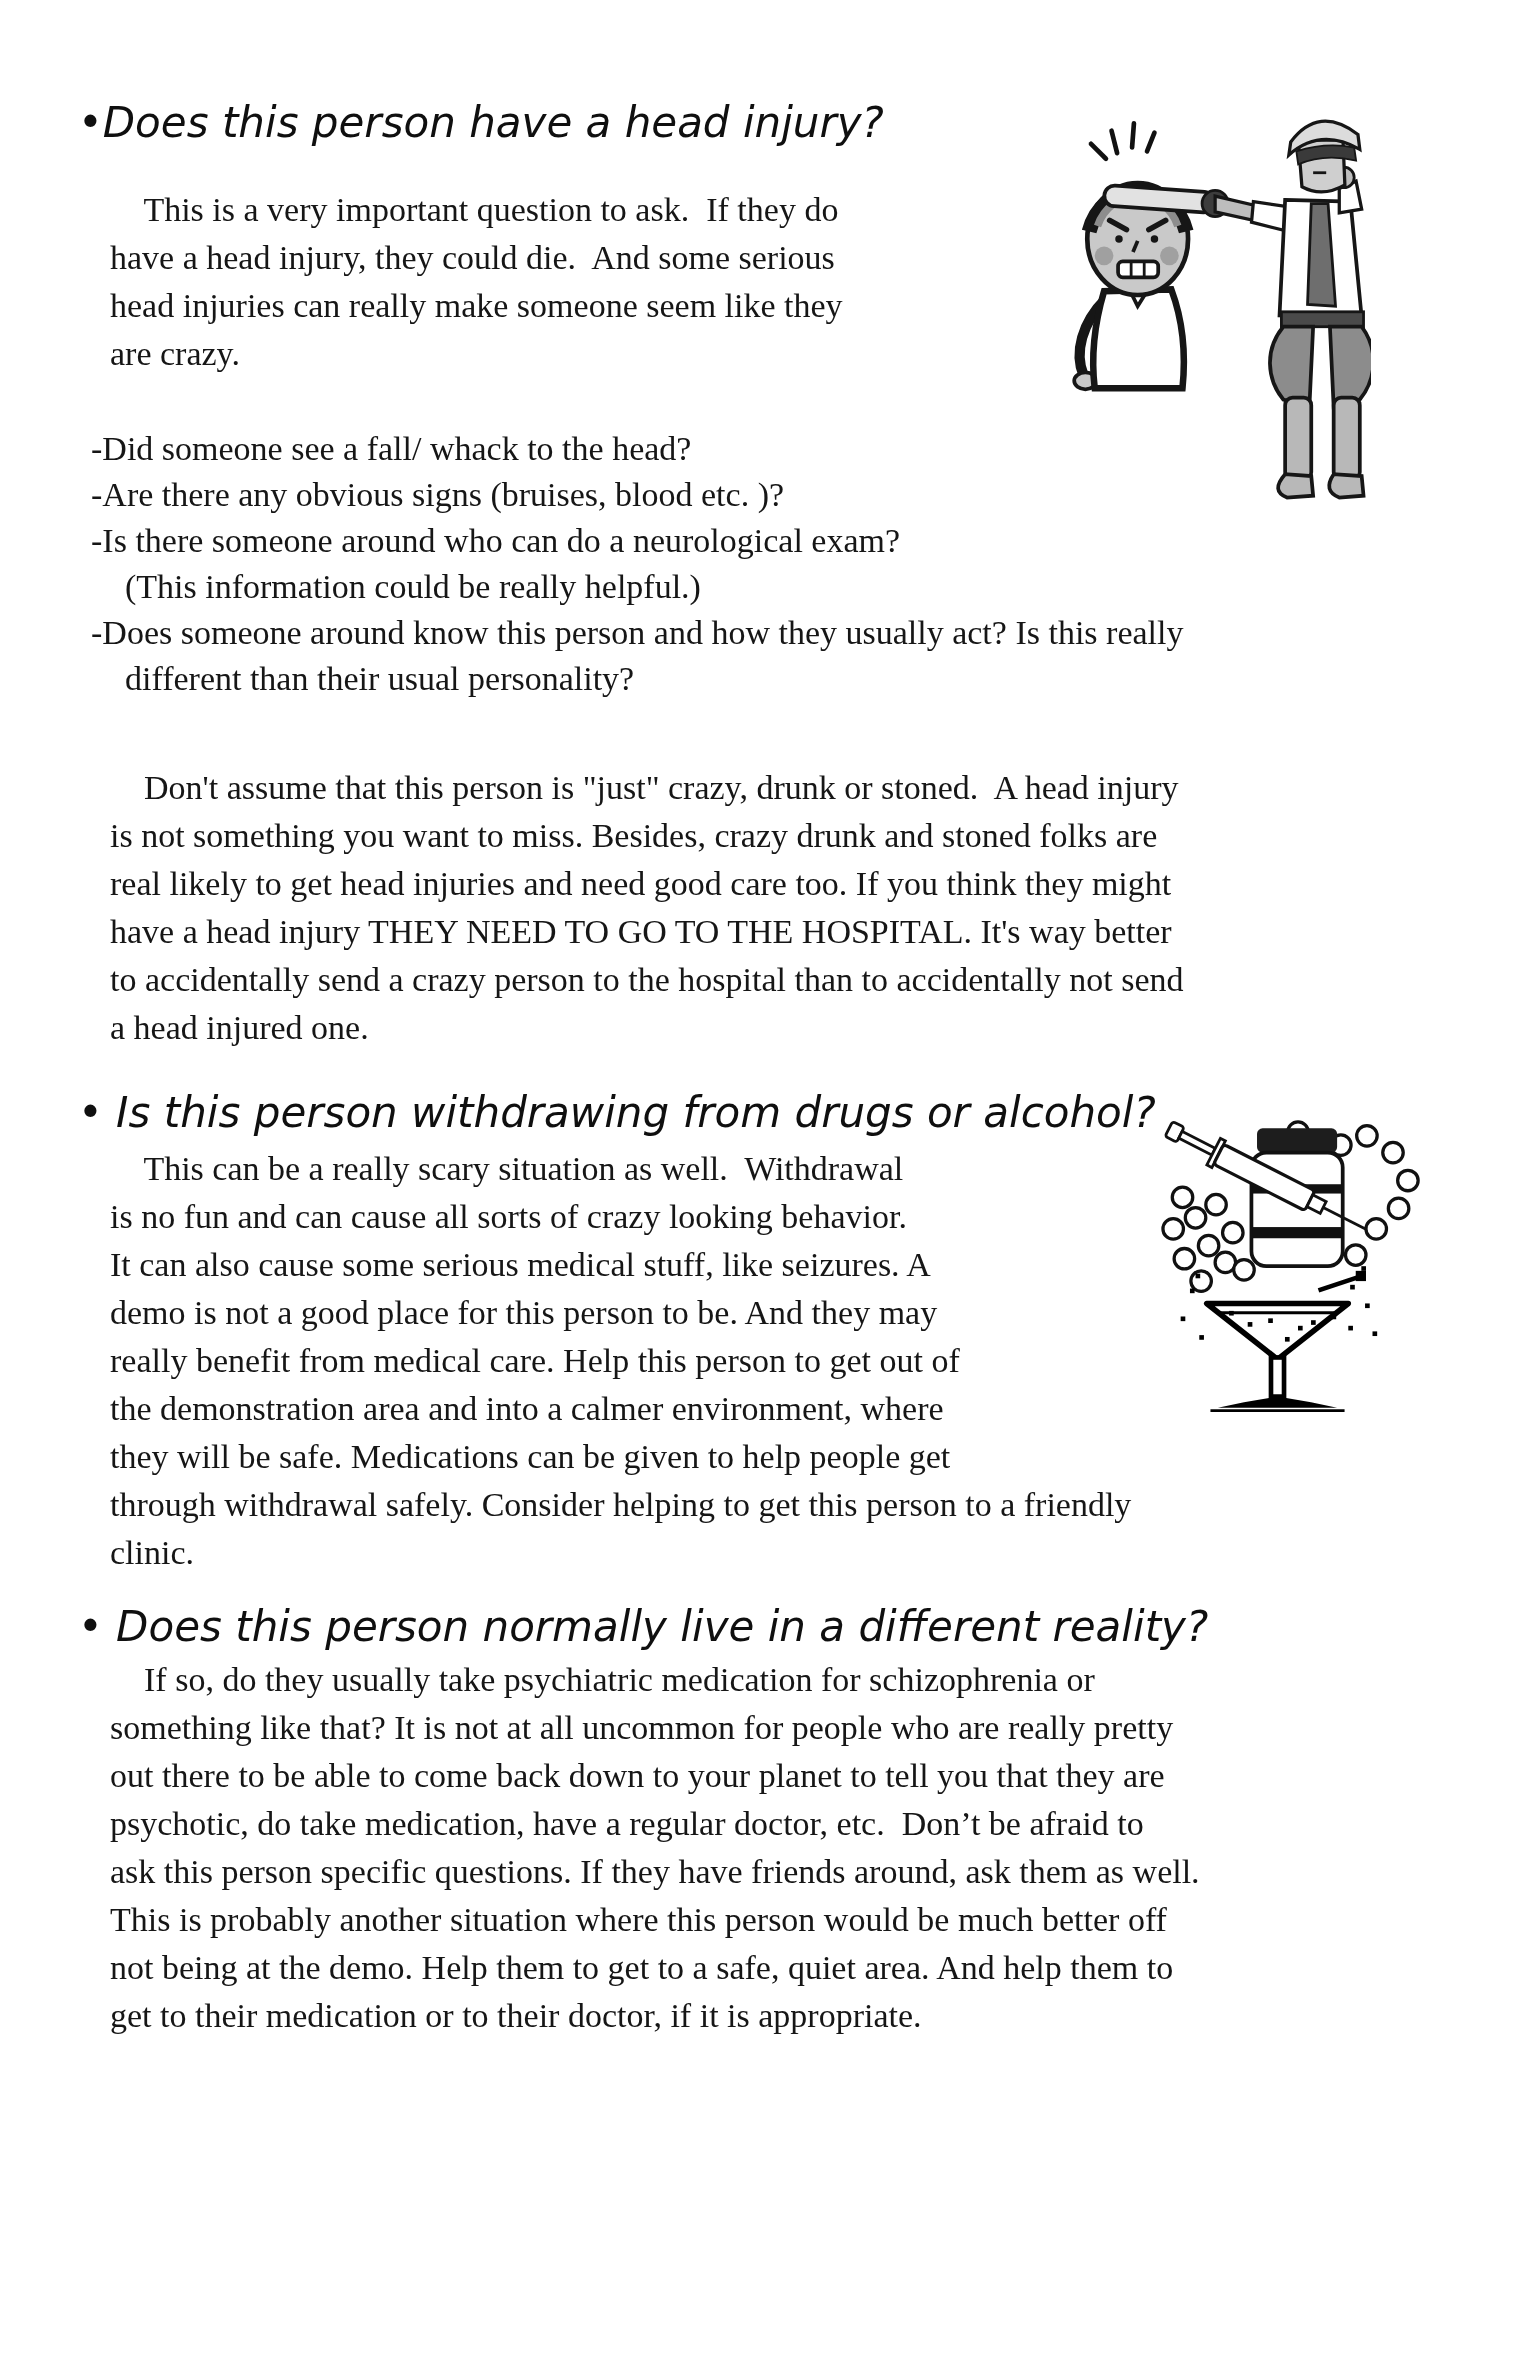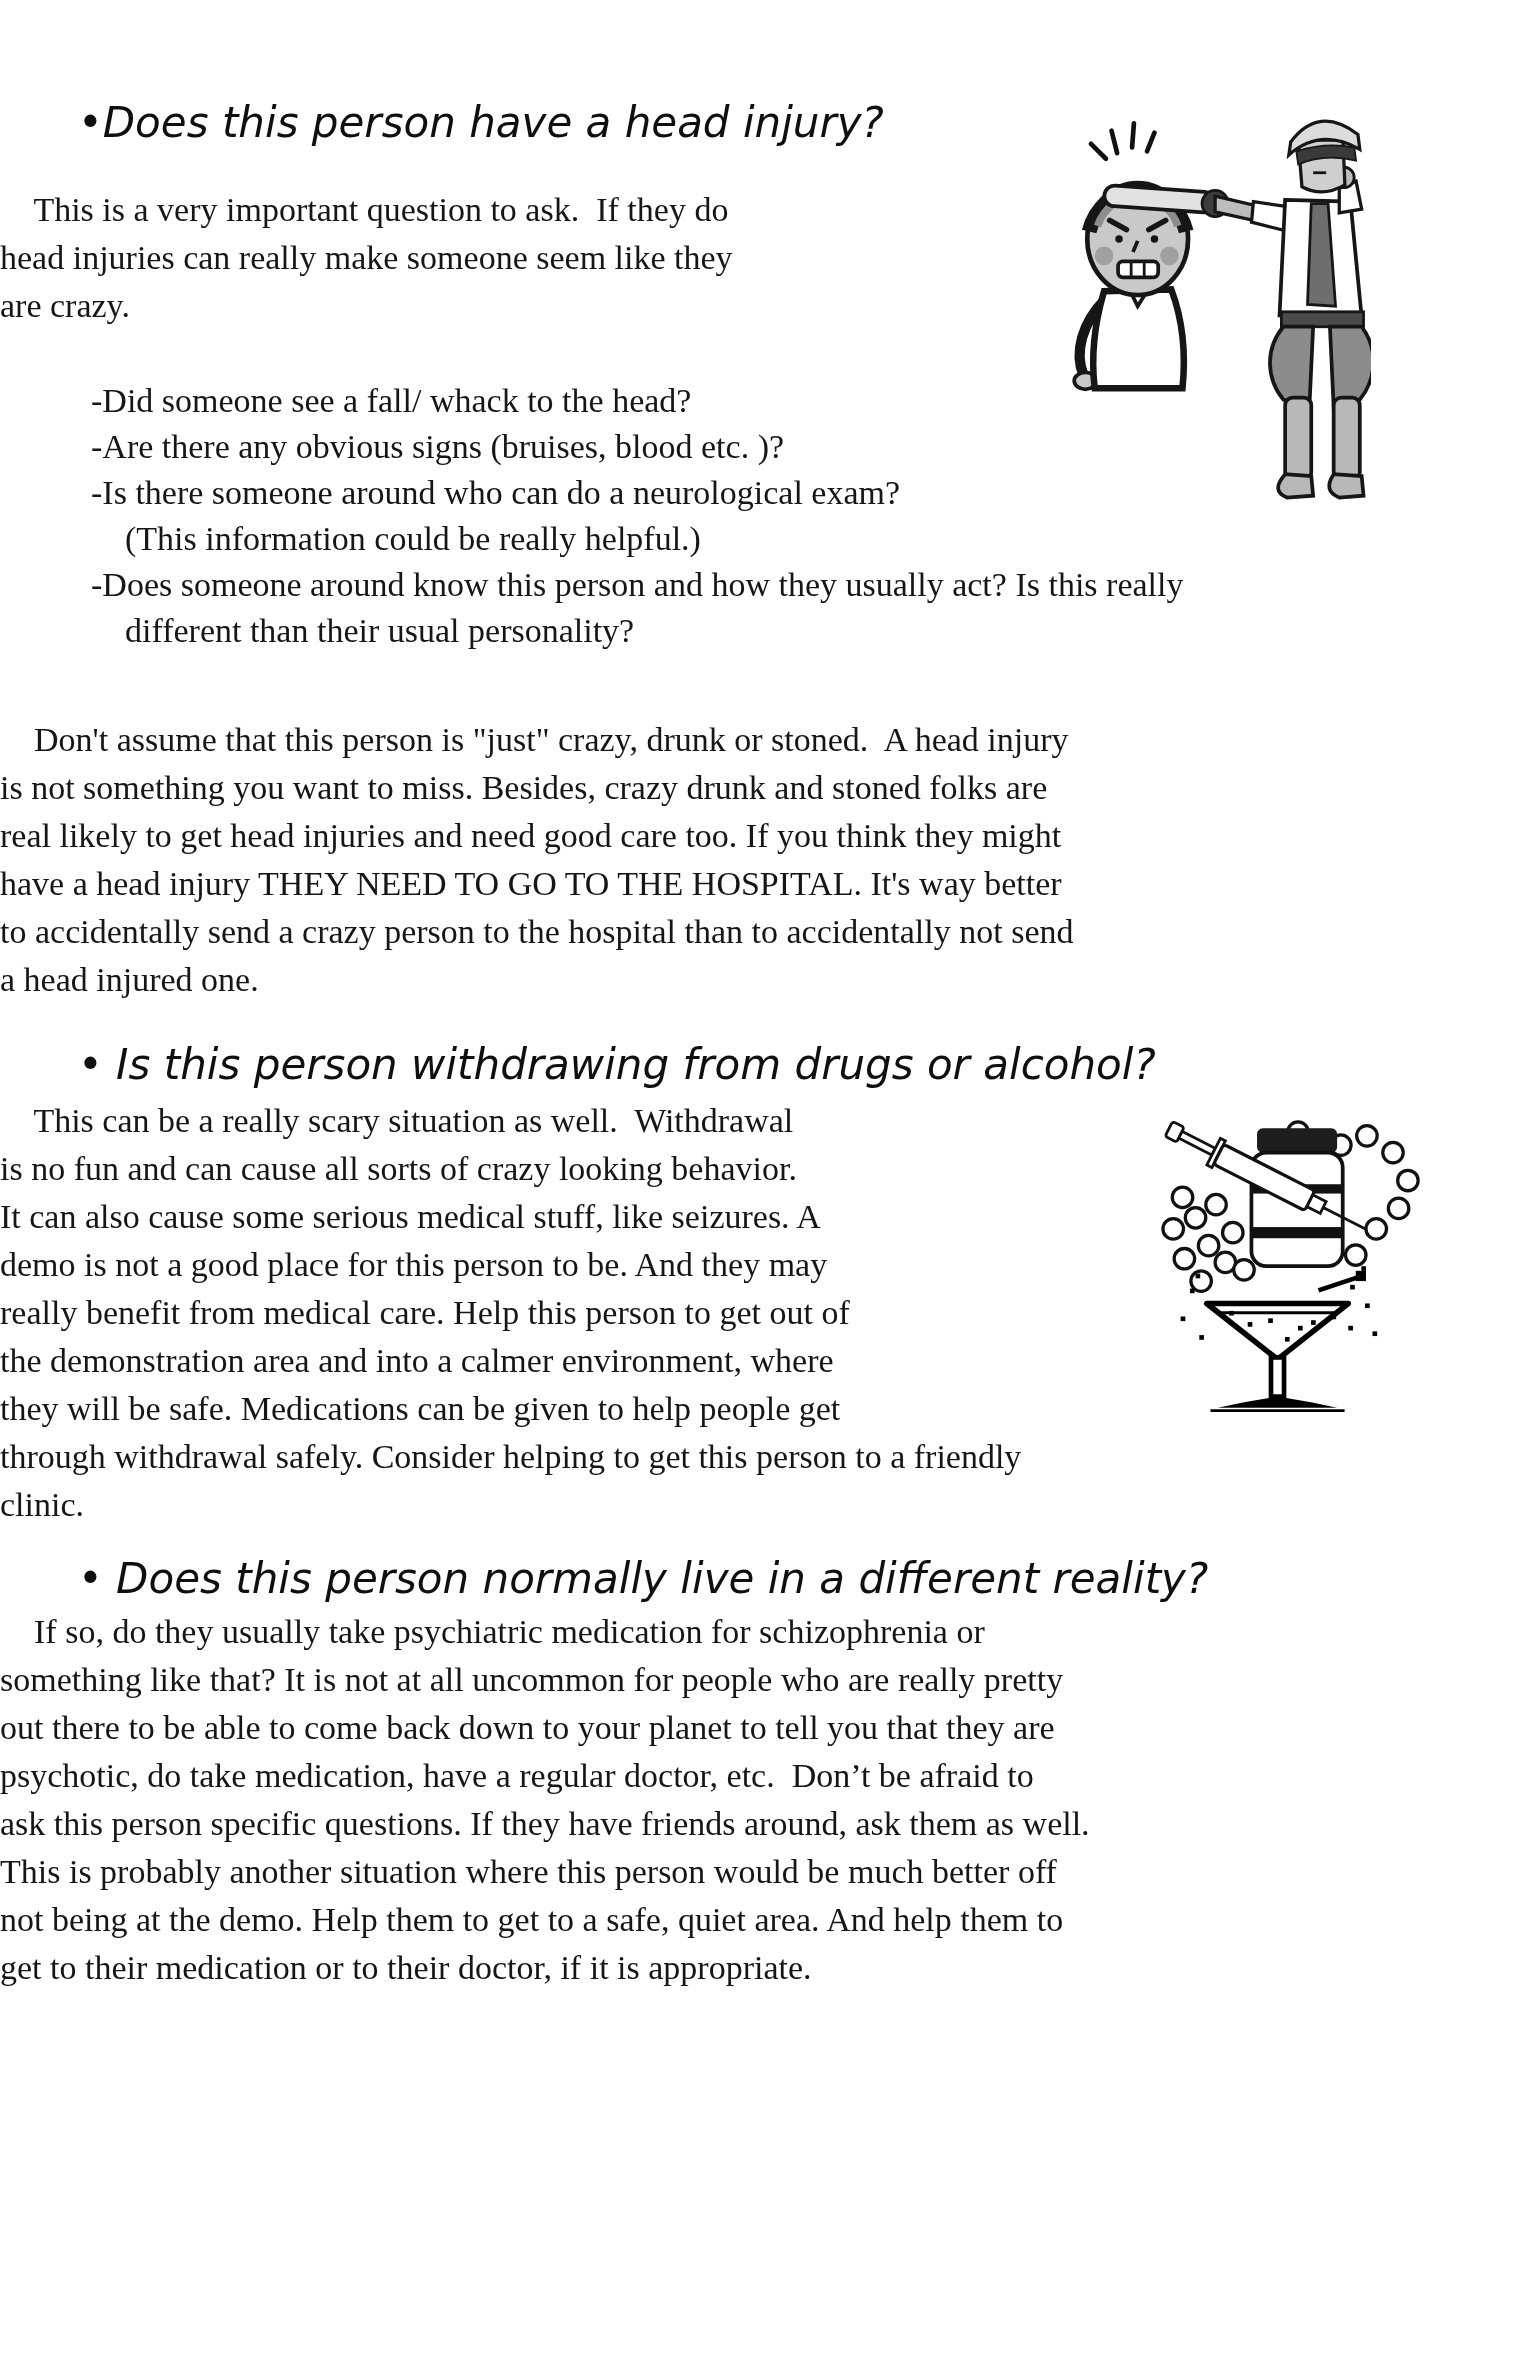--- a/index.html
+++ b/index.html
@@ -8,21 +8,21 @@
     background:#ffffff; overflow:hidden;
     font-family:"Liberation Serif","DejaVu Serif",serif;
     color:#161616;
   }
   .content { position:absolute; inset:0; padding-top:97px; }
   .heading {
     font-family:"DejaVu Sans","Liberation Sans",sans-serif;
     font-style:italic; font-size:42px; line-height:52px;
     color:#0f0f0f; margin-left:78px; white-space:pre;
   }
-  .para { font-size:34px; line-height:48px; }
+  .para { font-size:34px; line-height:48px; margin-left:110px; }
   .checklist { font-size:34px; line-height:46px; margin-left:91px; }
   .tline { white-space:pre; }
   #para1 { margin-top:37px; }
   #checklist1 { margin-top:48px; }
   #para1b { margin-top:62px; }
   #h2 { margin-top:35px; }
   #para2 { margin-top:5.6px; }
   #h3 { margin-top:24px; }
   #para3 { margin-top:3.7px; }
   .page-num {
@@ -165,20 +165,21 @@
       </g>
     </svg>
   </div>
 
   <div class="content">
 
     <section>
       <div class="heading" id="h1">•Does this person have a head injury?</div>
       <div class="para" id="para1">
           <div class="tline">    This is a very important question to ask.  If they do</div>
+          <div class="tline">have a head injury, they could die.  And some serious</div>
           <div class="tline">head injuries can really make someone seem like they</div>
           <div class="tline">are crazy.</div>
         </div>
       <div class="checklist" id="checklist1">
           <div class="tline">-Did someone see a fall/ whack to the head?</div>
           <div class="tline">-Are there any obvious signs (bruises, blood etc. )?</div>
           <div class="tline">-Is there someone around who can do a neurological exam?</div>
           <div class="tline">    (This information could be really helpful.)</div>
           <div class="tline">-Does someone around know this person and how they usually act? Is this really</div>
           <div class="tline">    different than their usual personality?</div>

